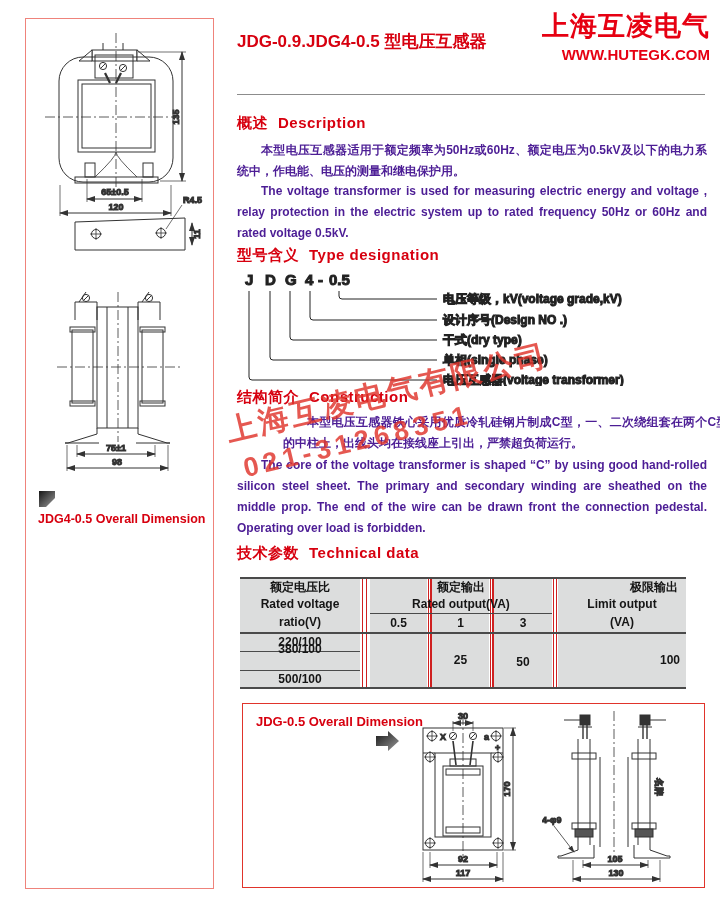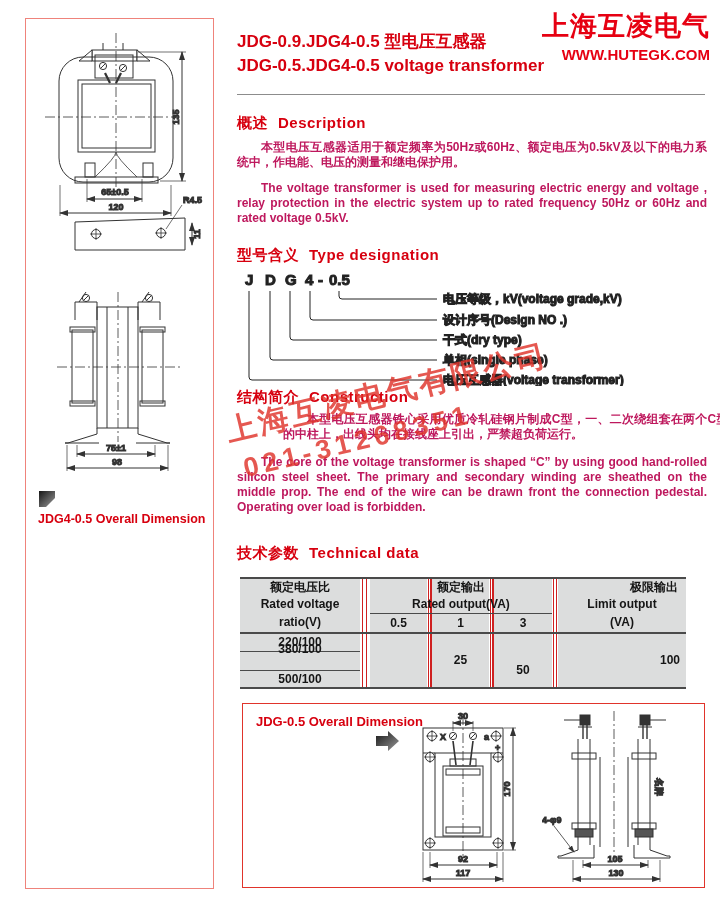--- a/index.html
+++ b/index.html
@@ -3,21 +3,21 @@
 <meta charset="utf-8">
 <style>
   html,body{margin:0;padding:0;background:#ffffff;}
   #page{position:relative;width:720px;height:915px;background:#fff;overflow:hidden;
         font-family:"Liberation Sans","DejaVu Sans",sans-serif;color:#111;}
   .abs{position:absolute;}
   .red{color:#d7000f;}
   .bold{font-weight:700;}
   .h2{font-size:15px;font-weight:700;color:#d7000f;letter-spacing:.5px;}
   .h2 .en{margin-left:10px;}
-  .para{font-size:12px;font-weight:700;line-height:15px;color:#be185d;text-align:justify;}
+  .para{font-size:12px;font-weight:700;line-height:21px;color:#4c1d95;text-align:justify;}
   .indent{text-indent:2em;}
   .cellbg{position:absolute;background:#dcdddd;}
   .hline{position:absolute;background:#4a4a4a;}
   .rline{position:absolute;background:#cf2020;width:1.2px;}
   .tcell{position:absolute;display:flex;align-items:center;justify-content:center;
          font-size:12px;font-weight:700;color:#151515;}
   svg text{font-family:"Liberation Sans","DejaVu Sans",sans-serif;font-weight:700;fill:#222;}
   .dim{font-size:9px;}
   .watermark{transform:rotate(-13.5deg);transform-origin:0 0;color:#e0342b;opacity:.82;
              font-weight:700;pointer-events:none;}
@@ -144,21 +144,20 @@
   <svg class="abs" style="left:38px;top:490px;" width="18" height="18" viewBox="0 0 18 18">
     <rect x="1" y="1" width="16" height="16" fill="url(#arrgrad)"></rect>
     <polygon points="17,8 17,17 8,17" fill="#fff"></polygon>
   </svg>
   <div class="abs red bold" style="left:38px;top:512px;font-size:12.5px;">JDG4-0.5 Overall Dimension</div>
 
   <div class="abs bold" style="left:455px;top:46px;width:255px;text-align:right;font-size:15px;color:#e60012;">WWW.HUTEGK.COM</div>
   <div class="abs bold" style="left:455px;top:8px;width:255px;text-align:right;font-size:27px;color:#e60012;letter-spacing:1px;">上海互凌电气</div>
 
   <div class="abs bold red" style="left:237px;top:30px;font-size:17px;">JDG-0.9.JDG4-0.5 型电压互感器</div>
-  <div class="abs bold red" style="left:237px;top:56px;font-size:17px;">JDG-0.5.JDG4-0.5 voltage transformer</div>
 
   <div class="abs" style="left:237px;top:94px;width:468px;height:1px;background:#8c8c8c;"></div>
 
   <div class="abs h2" style="left:237px;top:114px;">
     <span>概述</span><span class="en">Description</span>
   </div>
   <div class="abs para indent" style="left:237px;top:140px;width:470px;">本型电压互感器适用于额定频率为50Hz或60Hz、额定电压为0.5kV及以下的电力系统中，作电能、电压的测量和继电保护用。</div>
   <div class="abs para indent" style="left:237px;top:181px;width:470px;">The voltage transformer is used for measuring electric energy and voltage , relay protection in the electric system up to rated frequency 50Hz or 60Hz and rated voltage 0.5kV.</div>
 
   <div class="abs h2" style="left:237px;top:246px;">
@@ -231,21 +230,21 @@
     <div class="tcell" style="left:192px;top:37px;width:57px;height:16px;">1</div>
     <div class="tcell" style="left:254px;top:37px;width:58px;height:16px;">3</div>
     <div class="tcell" style="left:318px;top:1px;width:128px;height:17px;padding-left:32px;">极限输出</div>
     <div class="tcell" style="left:318px;top:18px;width:128px;height:16px;">Limit output</div>
     <div class="tcell" style="left:318px;top:36px;width:128px;height:16px;">(VA)</div>
 
     <div class="tcell" style="left:0;top:55px;width:120px;height:17px;">220/100</div>
     <div class="tcell" style="left:0;top:60px;width:120px;height:22px;">380/100</div>
     <div class="tcell" style="left:0;top:92px;width:120px;height:17px;">500/100</div>
     <div class="tcell" style="left:192px;top:54px;width:57px;height:55px;">25</div>
-    <div class="tcell" style="left:254px;top:62px;width:58px;height:60px;">50</div>
+    <div class="tcell" style="left:254px;top:54px;width:58px;height:60px;">50</div>
     <div class="tcell" style="left:318px;top:54px;width:128px;height:55px;padding-left:48px;">100</div>
   </div>
 
   <div class="abs" style="left:242px;top:703px;width:461px;height:183px;border:1.5px solid #e0342b;"></div>
   <div class="abs red bold" style="left:256px;top:714px;font-size:13px;">JDG-0.5 Overall Dimension</div>
   <svg class="abs" style="left:376px;top:731px;" width="24" height="20" viewBox="0 0 24 20">
     <polygon points="0,5 12,5 12,0 23,10 12,20 12,15 0,15" fill="url(#arrgrad)"></polygon>
   </svg>
 
   <svg class="abs" style="left:412px;top:707px;" width="112" height="178" viewBox="0 0 112 178" fill="none" stroke="#333" stroke-width="1">

